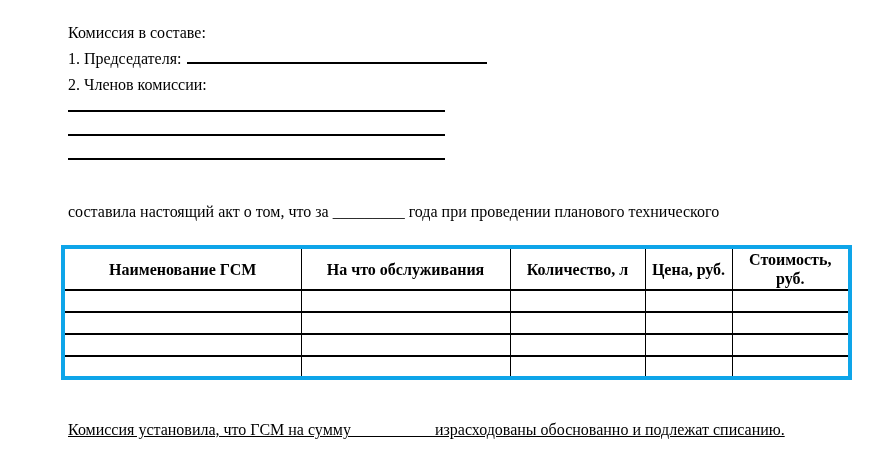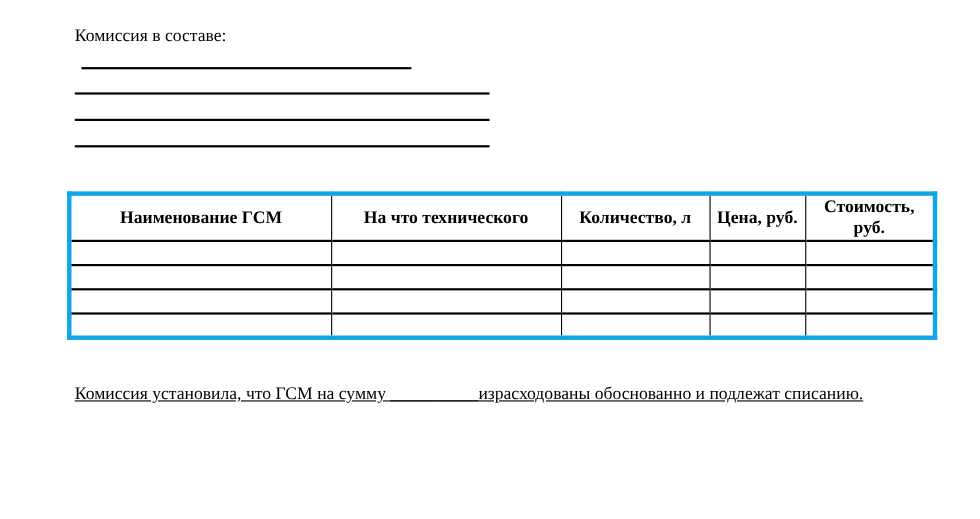--- a/index.html
+++ b/index.html
@@ -77,45 +77,47 @@
   }
 </style>
 </head>
 <body>
 
 <div class="page">
 
   <div class="line">Комиссия в составе:</div>
 
   <div class="line">
-    <span class="blank-inline"></span>
+    <span>1. Председателя:</span><span class="blank-inline"></span>
   </div>
 
+  <div class="line">2. Членов комиссии:</div>
 
   <div class="rules">
     <div class="rule first"></div>
     <div class="rule"></div>
     <div class="rule"></div>
   </div>
 
   <div class="statement">
+    <div class="stline">составила настоящий акт о том, что за _________ года при проведении планового технического</div>
   </div>
 
   <table class="gsm">
     <colgroup>
       <col style="width:238px">
       <col style="width:209px">
       <col style="width:135px">
       <col style="width:87px">
       <col style="width:118px">
     </colgroup>
     <thead>
       <tr>
         <th>Наименование ГСМ</th>
-        <th>На что технического</th>
+        <th>На что обслуживания</th>
         <th>Количество, л</th>
         <th>Цена, руб.</th>
         <th>Стоимость, руб.</th>
       </tr>
     </thead>
     <tbody>
         <tr>
           <td></td>
           <td></td>
           <td></td>

